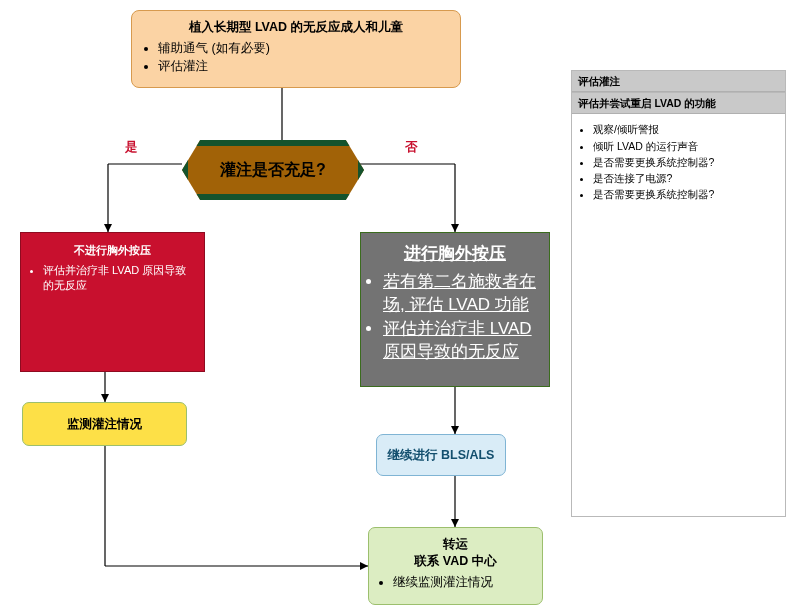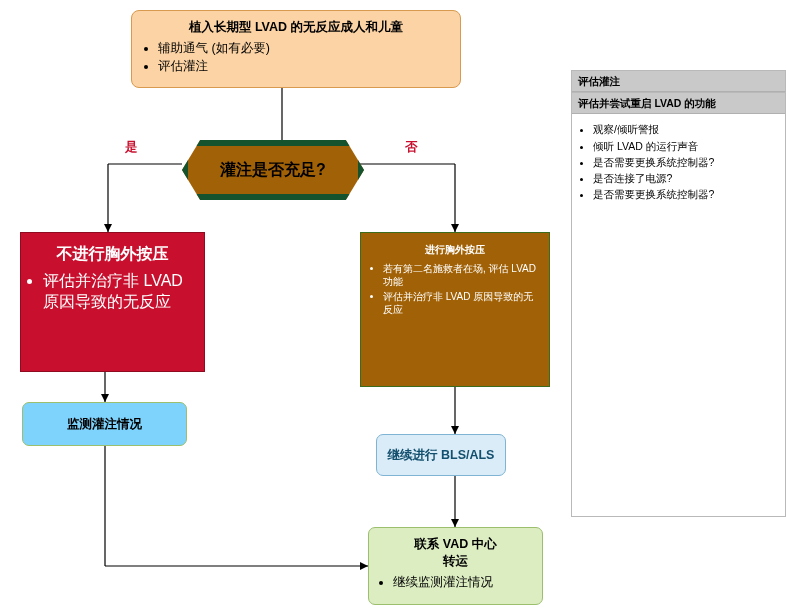--- a/index.html
+++ b/index.html
@@ -32,38 +32,38 @@
     width:170px;height:48px;background:#a16207;border:6px solid #14532d;
     display:flex;align-items:center;justify-content:center;
     clip-path:polygon(10% 0%, 90% 0%, 100% 50%, 90% 100%, 10% 100%, 0% 50%);
     font-weight:bold;font-size:16px;color:#000;
   }
 
   
   #red-box{
     left:10px;top:232px;width:185px;height:140px;
     background:#c8102e;border:1px solid #8e0b20;
-    color:#ffffff;padding:10px 8px;font-size:16px;line-height:1.35;
+    color:#ffffff;padding:10px 8px;font-size:11px;line-height:1.35;
   }
   #red-box .title{font-weight:bold;text-align:center;margin-bottom:5px;}
   #red-box ul{padding-left:14px;}
 
   
   #green-box{
     left:350px;top:232px;width:190px;height:155px;
-    background:#a16207;border:1px solid #3b6c1e;
-    color:#ffffff;padding:10px 8px;font-size:10px;line-height:1.35;
+    background:#737373;border:1px solid #3b6c1e;
+    color:#ffffff;padding:10px 8px;font-size:17px;line-height:1.35;text-decoration:underline;
   }
   #green-box .title{font-weight:bold;text-align:center;margin-bottom:5px;}
   #green-box ul{padding-left:14px;}
 
   
   #monitor-box{
     left:12px;top:402px;width:165px;height:44px;
-    background:#7dd3fc;border:1px solid #9cbf6d;border-radius:7px;
+    background:#fde047;border:1px solid #9cbf6d;border-radius:7px;
     display:flex;align-items:center;justify-content:center;
     font-weight:bold;font-size:12.5px;
   }
 
   
   #bls-box{
     left:366px;top:434px;width:130px;height:42px;
     background:#d9ecf7;border:1px solid #7fb4d4;border-radius:7px;
     display:flex;align-items:center;justify-content:center;
     font-weight:bold;font-size:12.5px;color:#134f6e;
@@ -161,22 +161,22 @@
       <li>若有第二名施救者在场, 评估 LVAD 功能</li>
       <li>评估并治疗非 LVAD 原因导致的无反应</li>
     </ul>
   </div>
 
   <div class="node" id="monitor-box">监测灌注情况</div>
 
   <div class="node" id="bls-box">继续进行 BLS/ALS</div>
 
   <div class="node" id="transport-box">
+    <div class="title">转运</div>
     <div class="title">联系 VAD 中心</div>
-    <div class="title">转运</div>
     <ul>
       <li>继续监测灌注情况</li>
     </ul>
   </div>
 
   <div id="side-panel">
 
     <div class="panel-header">评估灌注</div>
 
 

